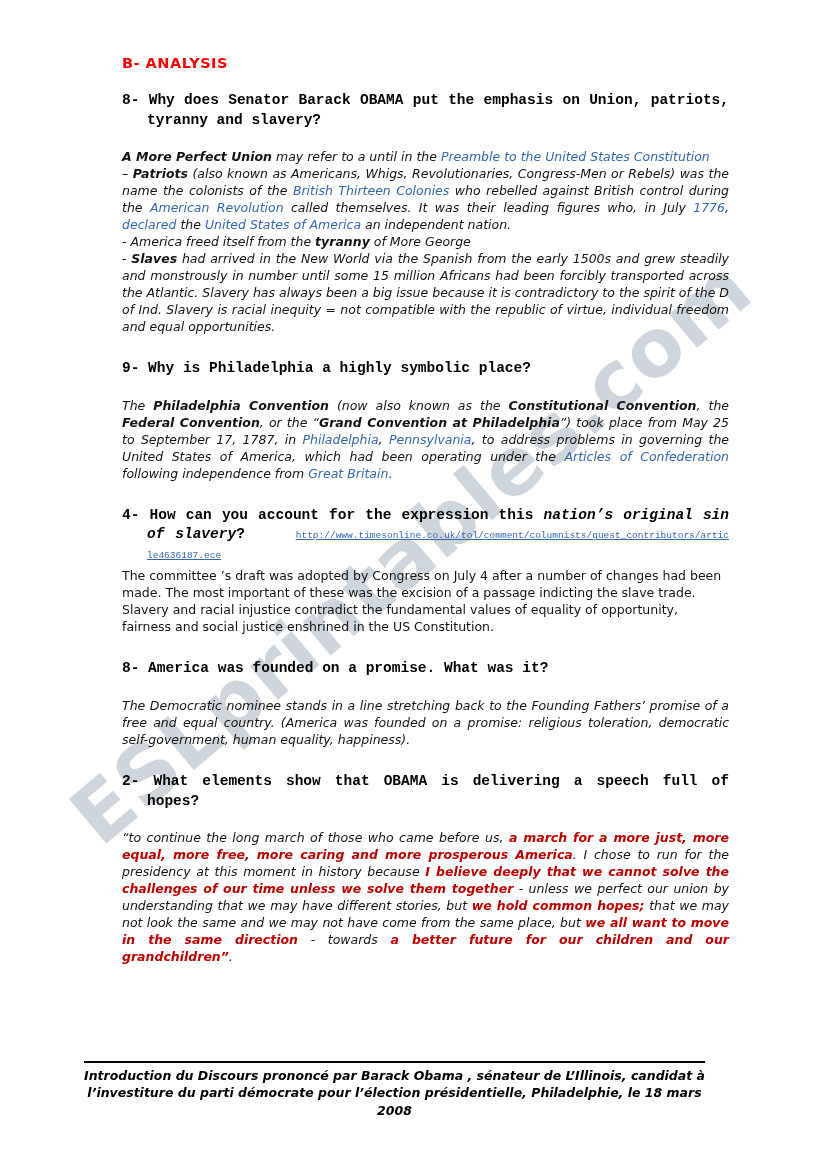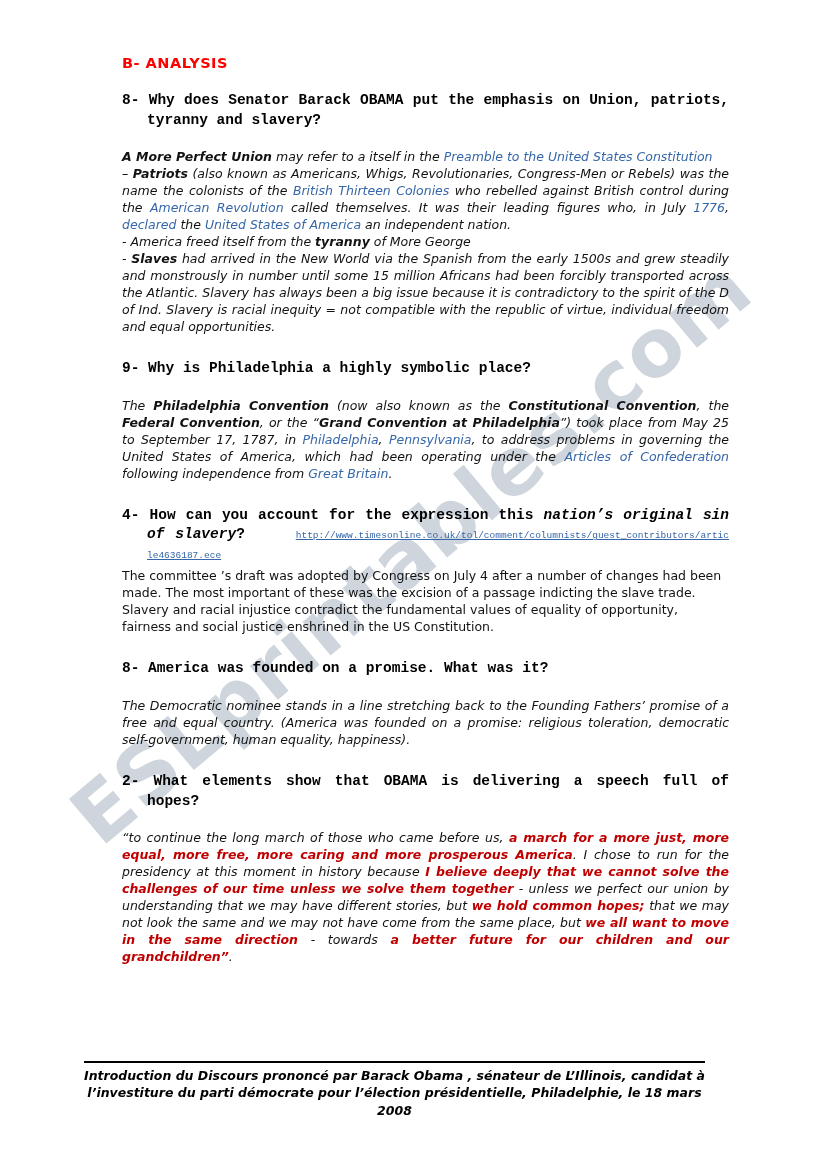--- a/index.html
+++ b/index.html
@@ -65,21 +65,21 @@
 
 <div class="page">
 
   <div class="watermark">ESLprintables.com</div>
 
   <div class="content">
     <div class="doc-title">B- ANALYSIS</div>
     <div>
         <div class="section">
           <div class="question"><span class="seg-q">8- Why does Senator Barack OBAMA put the emphasis on Union, patriots, tyranny and slavery?</span></div>
-          <div class="para italic justify"><span class="seg-bi">A More Perfect Union</span><span class="seg-plain"> may refer to a itself in the </span><span class="seg-link">Preamble to the United States Constitution</span></div>
+          <div class="para italic justify"><span class="seg-bi">A More Perfect Union</span><span class="seg-plain"> may refer to a until in the </span><span class="seg-link">Preamble to the United States Constitution</span></div>
           <div class="para italic justify"><span class="seg-plain">– </span><span class="seg-b">Patriots</span><span class="seg-plain"> (also known as Americans, Whigs, Revolutionaries, Congress-Men or Rebels) was the name the colonists of the </span><span class="seg-link">British Thirteen Colonies</span><span class="seg-plain"> who rebelled against British control during the </span><span class="seg-link">American Revolution</span><span class="seg-plain"> called themselves. It was their leading figures who, in July </span><span class="seg-link">1776</span><span class="seg-plain">, </span><span class="seg-link">declared</span><span class="seg-plain"> the </span><span class="seg-link">United States of America</span><span class="seg-plain"> an independent nation.</span></div>
           <div class="para italic justify"><span class="seg-plain">- America freed itself from the </span><span class="seg-b">tyranny</span><span class="seg-plain"> of More George</span></div>
           <div class="para italic justify"><span class="seg-plain">- </span><span class="seg-b">Slaves</span><span class="seg-plain"> had arrived in the New World via the Spanish from the early 1500s and grew steadily and monstrously in number until some 15 million Africans had been forcibly transported across the Atlantic. Slavery has always been a big issue because it is contradictory to the spirit of the D of Ind. Slavery is racial inequity = not compatible with the republic of virtue, individual freedom and equal opportunities.</span></div>
         </div>
         <div class="section">
           <div class="question"><span class="seg-q">9- Why is Philadelphia a highly symbolic place?</span></div>
           <div class="para italic justify"><span class="seg-plain">The </span><span class="seg-b">Philadelphia Convention</span><span class="seg-plain"> (now also known as the </span><span class="seg-b">Constitutional Convention</span><span class="seg-plain">, the </span><span class="seg-b">Federal Convention</span><span class="seg-plain">, or the “</span><span class="seg-b">Grand Convention at Philadelphia</span><span class="seg-plain">”) took place from May 25 to September 17, 1787, in </span><span class="seg-link">Philadelphia</span><span class="seg-plain">, </span><span class="seg-link">Pennsylvania</span><span class="seg-plain">, to address problems in governing the United States of America, which had been operating under the </span><span class="seg-link">Articles of Confederation</span><span class="seg-plain"> following independence from </span><span class="seg-link">Great Britain</span><span class="seg-plain">.</span></div>
         </div>
         <div class="section compact">
           <div class="question"><span class="seg-q">4- How can you account for the expression this </span><span class="seg-qi">nation’s original sin of slavery</span><span class="seg-q">? </span><span class="seg-url">http://www.timesonline.co.uk/tol/comment/columnists/guest_contributors/article4636187.ece</span></div>

